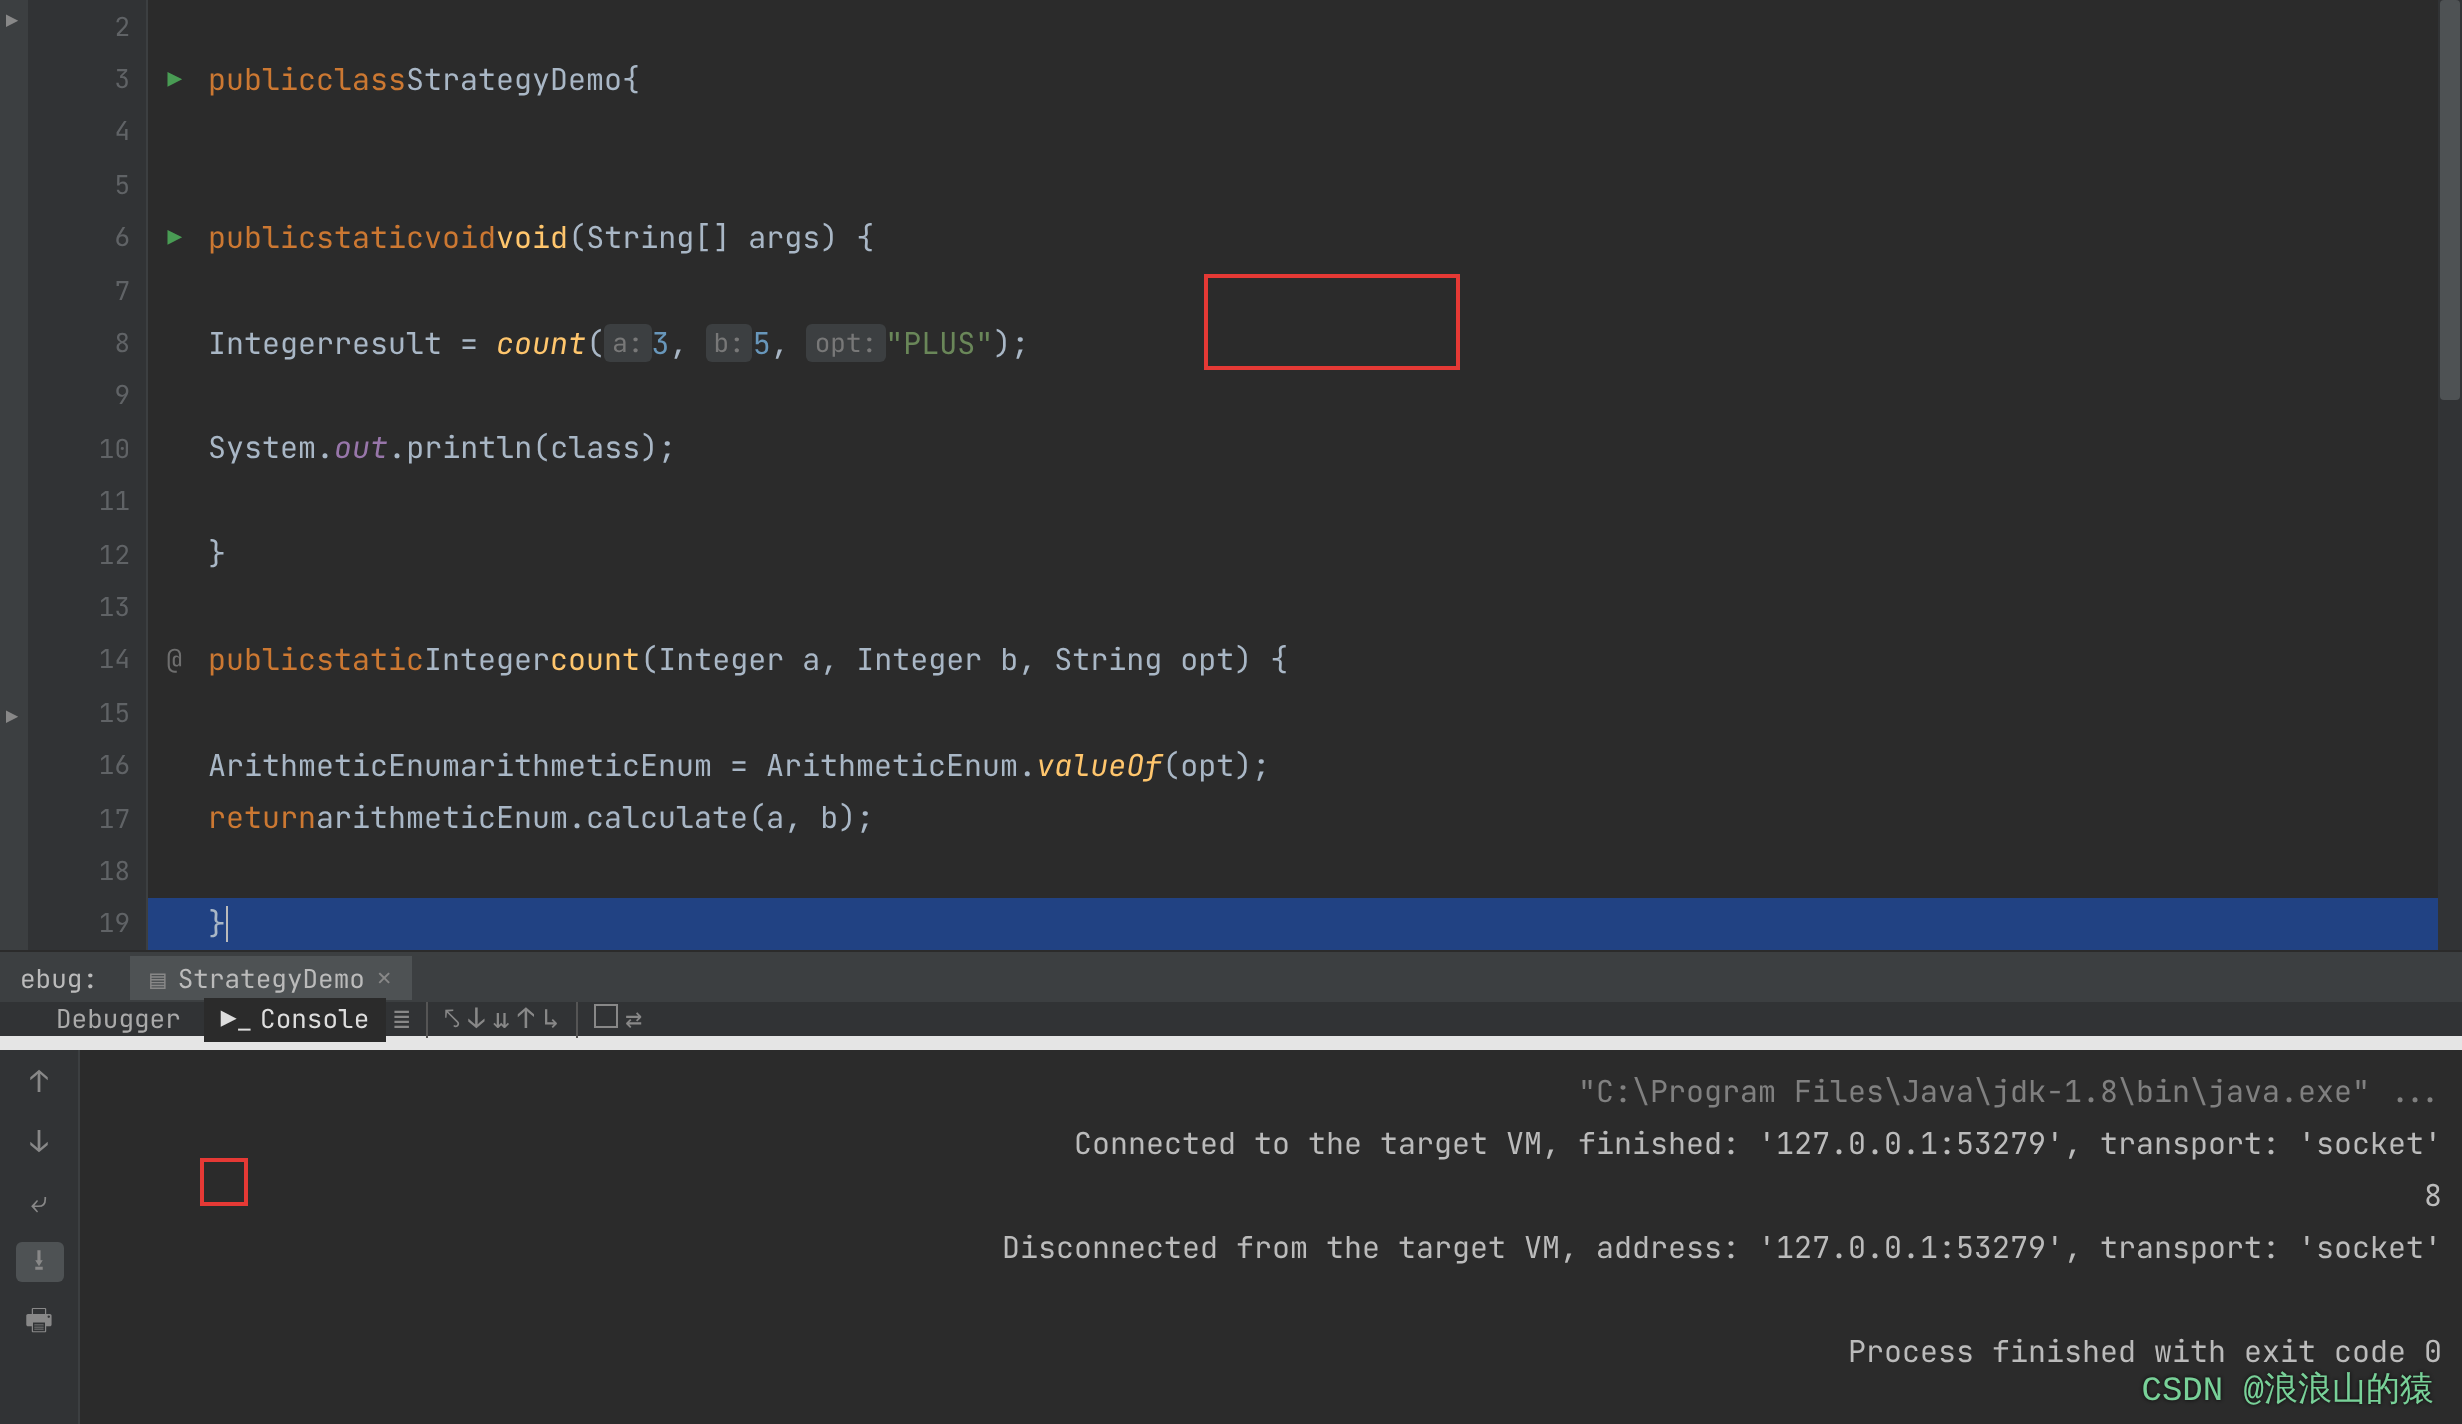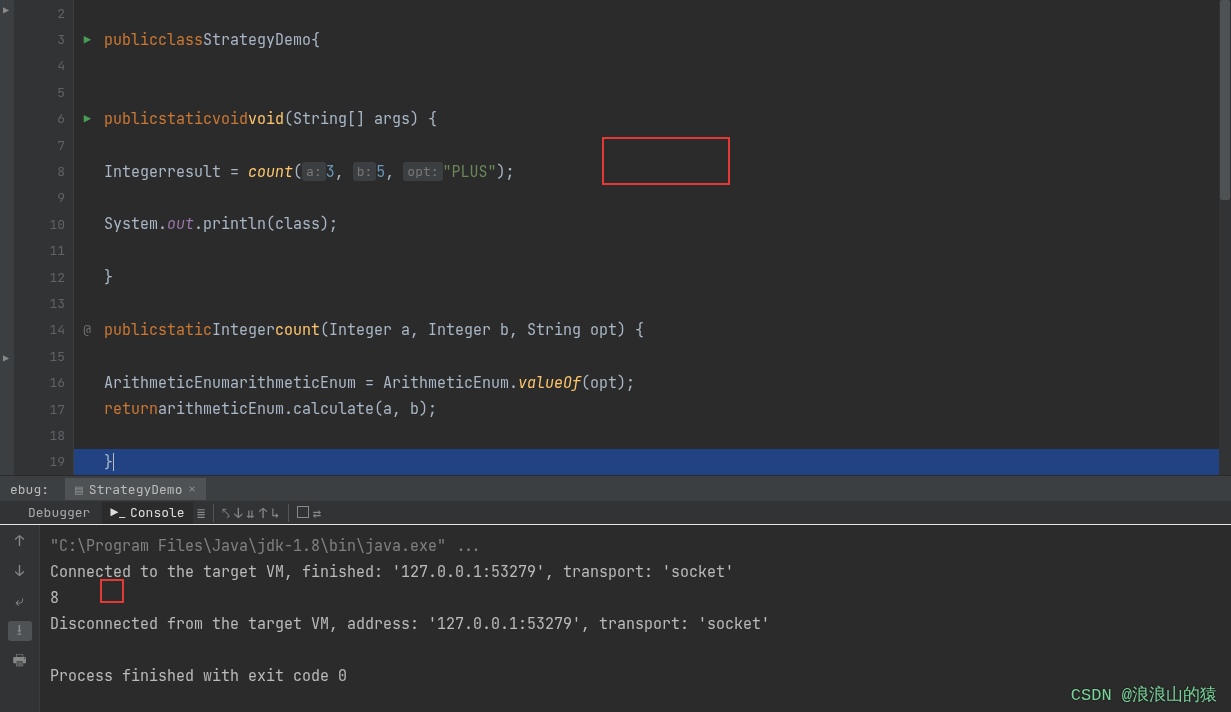--- a/index.html
+++ b/index.html
@@ -35,26 +35,26 @@
   .field-i { color:#9876aa; font-style:italic; }
   .param-hint { background:#3c3f41; color:#787878; border-radius:3px; padding:1px 4px; font-size:13px; }
   .red-box1 { position:absolute; border:2px solid #e53935; }
   .red-box-opt { left:528px; top:137px; width:128px; height:48px; }
   .caret { display:inline-block; width:1px; height:18px; background:#bbb; vertical-align:middle; }
   
   .editor-scroll { position:absolute; right:0; top:0; width:12px; height:475px; background:#313335; }
   .editor-scroll .thumb { position:absolute; right:1px; top:0; width:10px; height:200px; background:#4e5254; border-radius:2px; }
 
   
-  .panel { position:absolute; left:0; top:476px; right:0; bottom:0; background:#f0abfc; border-top:1px solid #3c3f41; }
+  .panel { position:absolute; left:0; top:476px; right:0; bottom:0; background:#f0abfc; border-top:1px solid #3c3f41;text-align:right; }
   .panel-tabs { height:24px; background:#3c3f41; display:flex; align-items:center; padding-left:0; color:#bbb; font-size:13px; }
   .panel-tabs .lbl { padding:0 10px; color:#bbb; }
   .panel-tabs .tab { display:flex; align-items:center; gap:6px; padding:0 10px; height:22px; background:#4e5254; margin-left:6px; }
   .panel-tabs .tab .close { color:#888; font-size:12px; }
-  .panel-sub { height:24px; background:#313335; display:flex; align-items:center; padding-left:20px; gap:4px; color:#bbb; font-size:13px; border-bottom:1px solid #e5e5e5; }
+  .panel-sub { height:24px; background:#313335; display:flex; align-items:center; padding-left:20px; gap:4px; color:#bbb; font-size:13px; border-bottom:7px solid #e5e5e5; }
   .panel-sub .sub-tab { padding:0 8px; color:#aaa; height:22px; display:flex; align-items:center; gap:4px; }
   .panel-sub .sub-tab.active { background:#2b2b2b; color:#ddd; }
   .panel-sub .sep { width:1px; height:18px; background:#555; margin:0 4px; }
   .panel-sub .icon { color:#888; font-size:14px; }
   .panel-body { display:flex; height:calc(100% - 48px); }
   .console-tool { width:40px; background:#313335; border-right:1px solid #3c3f41; display:flex; flex-direction:column; align-items:center; padding-top:6px; gap:10px; color:#888; font-size:15px; }
   .console-tool .btn { width:24px; height:20px; display:flex; align-items:center; justify-content:center; }
   .console-tool .btn.active { background:#4e5254; border-radius:3px; }
   .console-out { flex:1; padding:8px 10px; color:#bbb; font-family:inherit; font-size:15px; line-height:26px; position:relative; background:#2b2b2b; }
   .console-out .grey { color:#808080; }

